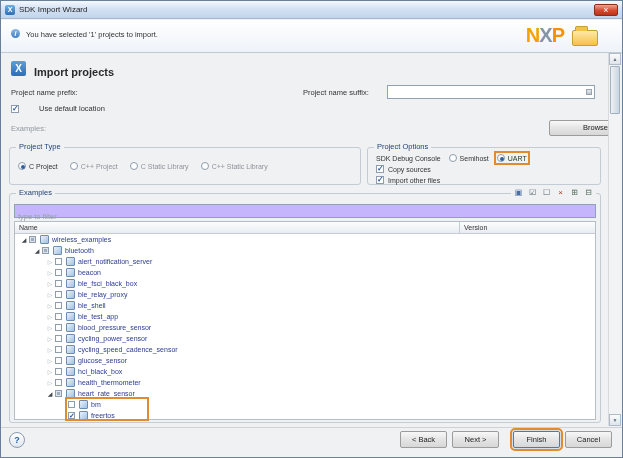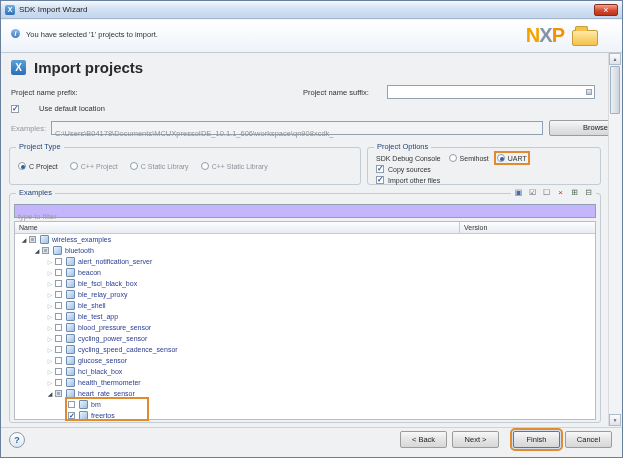--- a/index.html
+++ b/index.html
@@ -29,21 +29,21 @@
   .nxp .p{color:#f39200;}
   .folder{position:relative;width:26px;height:16px;background:linear-gradient(#ffe9a8,#f4c14a);
     border:1px solid #c59d39;border-radius:2px;margin-top:6px;}
   .folder::before{content:"";position:absolute;top:-5px;left:2px;width:11px;height:4px;
     background:#f4c14a;border:1px solid #c59d39;border-bottom:none;border-radius:2px 2px 0 0;}
 
   
   .sec-head{position:absolute;left:10px;top:58px;display:flex;align-items:center;gap:8px;}
   .x-ico{width:15px;height:15px;border-radius:2px;background:linear-gradient(#5aa0d8,#2d6db5);
     color:#fff;font-size:10px;font-weight:bold;text-align:center;line-height:15px;}
-  .sec-title{font-size:15px;font-weight:bold;color:#2b2b2b;}
+  .sec-title{font-size:11px;font-weight:bold;color:#2b2b2b;margin-top:7px;}
 
   
   .lbl{position:absolute;font-size:7.5px;color:#333;height:14px;line-height:14px;}
   .lbl.dim{color:#9198a0;}
   .txtwrap{position:absolute;height:14px;background:#fff;border:1px solid #8fa1b3;}
   .txtwrap input{width:100%;height:100%;border:0;outline:0;background:transparent;
     font-family:"Liberation Sans",sans-serif;font-size:7.5px;color:#222;padding:0 11px 0 3px;}
   .txtwrap.disabled{background:#f2f3f4;}
   .txtwrap.disabled input{color:#8b9097;}
   .deco{position:absolute;right:2px;top:3px;width:6px;height:6px;
@@ -142,23 +142,20 @@
     <input value="" style="">
     <span class="deco"></span>
   </div>
 
   <div class="chkline" style="left:10px;top:103px;">
     <span class="cb checked"></span>
     <span>Use default location</span>
   </div>
 
   <span class="lbl dim" style="left:10px;top:121px;">Examples:</span>
-  <div class="txtwrap disabled" style="left:50px;top:120px;width:492px;">
-    <input disabled="" value="C:\Users\B04178\Documents\MCUXpressoIDE_10.1.1_606\workspace\qn908xcdk_" style="">
-  </div>
   <span class="btn small" style="position:absolute;left:548px;top:119px;min-width:50px;padding-left:33px;">Browse...</span>
 
   <div class="group" style="left:8px;top:146px;width:352px;height:38px;">
     <span class="group-title">Project Type</span>
     <div class="pt-row">
         <span class="opt">
           <span class="radio selected"></span>
           <span class="optlabel">C Project</span>
         </span>
         <span class="opt">

